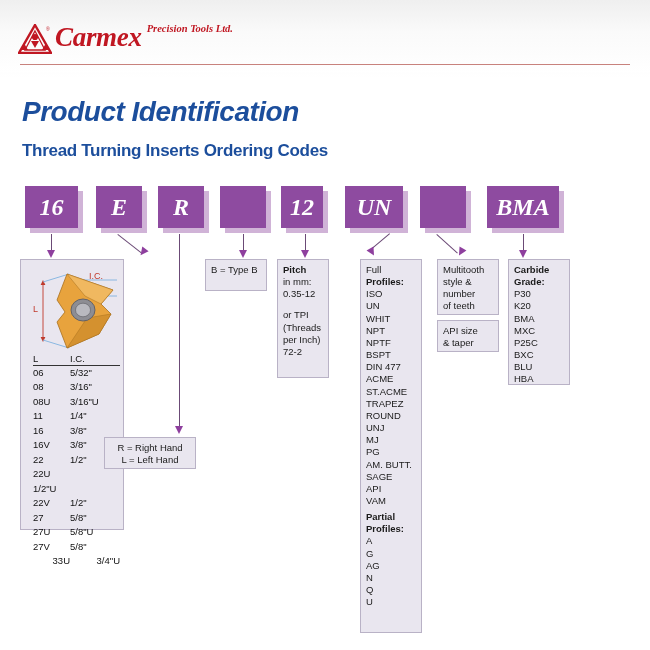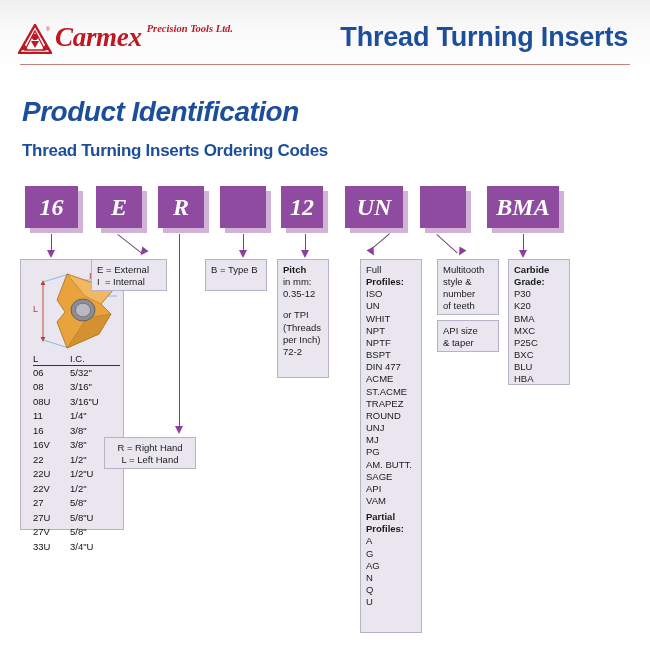--- a/index.html
+++ b/index.html
@@ -147,21 +147,20 @@
           <circle cx="17" cy="13" r="3.1" fill="#c01722"></circle>
           <polygon points="13,17 21,17 17,24" fill="#c01722"></polygon>
           <polygon points="3,26 10,26 6.5,20" fill="#c01722"></polygon>
           <polygon points="24,26 31,26 27.5,20" fill="#c01722"></polygon>
           <text x="28" y="7" font-size="5" fill="#c01722" font-family="Liberation Sans, sans-serif">®</text>
         </svg>
       </div>
       <div class="logo-text">Carmex</div>
       <div class="logo-sub">Precision Tools Ltd.</div>
     </div>
-    <div class="header-title">Thread Turning Inserts</div>
     <div class="header-rule"></div>
   </div>
 
   <div class="sec-title">Product Identification</div>
   <div class="sec-sub">Thread Turning Inserts Ordering Codes</div>
 
   <div class="codebox" style="left:25px;  top:186px; width:53px; height:42px;">16</div>
   <div class="codebox" style="left:96px;  top:186px; width:46px; height:42px;">E</div>
   <div class="codebox" style="left:158px; top:186px; width:46px; height:42px;">R</div>
   <div class="codebox" style="left:220px; top:186px; width:46px; height:42px;"></div>
@@ -245,52 +244,48 @@
             <span class="c2">3/8"</span>
           </div>
           <div class="trow" style="line-height: 14.5px;">
             <span class="c1">16V</span>
             <span class="c2">3/8"</span>
           </div>
           <div class="trow" style="line-height: 14.5px;">
             <span class="c1">22</span>
             <span class="c2">1/2"</span>
           </div>
-          <div class="trow" style="line-height: 14.5px;">
+          <div class="trow" style="line-height: 14.5px; flex-direction: column;">
             <span class="c1">22U</span>
             <span class="c2">1/2"U</span>
           </div>
           <div class="trow" style="line-height: 14.5px;">
             <span class="c1">22V</span>
             <span class="c2">1/2"</span>
           </div>
           <div class="trow" style="line-height: 14.5px;">
             <span class="c1">27</span>
             <span class="c2">5/8"</span>
           </div>
           <div class="trow" style="line-height: 14.5px;">
             <span class="c1">27U</span>
             <span class="c2">5/8"U</span>
           </div>
           <div class="trow" style="line-height: 14.5px;">
             <span class="c1">27V</span>
             <span class="c2">5/8"</span>
           </div>
-          <div class="trow" style="line-height: 14.5px;">
+          <div class="trow" style="line-height: 14.5px; text-align: right;">
             <span class="c1">33U</span>
             <span class="c2">3/4"U</span>
           </div>
         </div>
     </div>
   </div>
 
-  <div class="callout" style="left:91px; top:259px; width:76px; height:32px;">
-    <div class="row">E = External</div>
-    <div class="row">I  = Internal</div>
-  </div>
 
   <div class="callout" style="left:205px; top:259px; width:62px; height:32px;">
     <div class="row">B = Type B</div>
   </div>
 
   <div class="callout" style="left:104px; top:437px; width:92px; height:32px;text-align:center;">
     <div class="row">R = Right Hand</div>
     <div class="row">L = Left Hand</div>
   </div>
 

